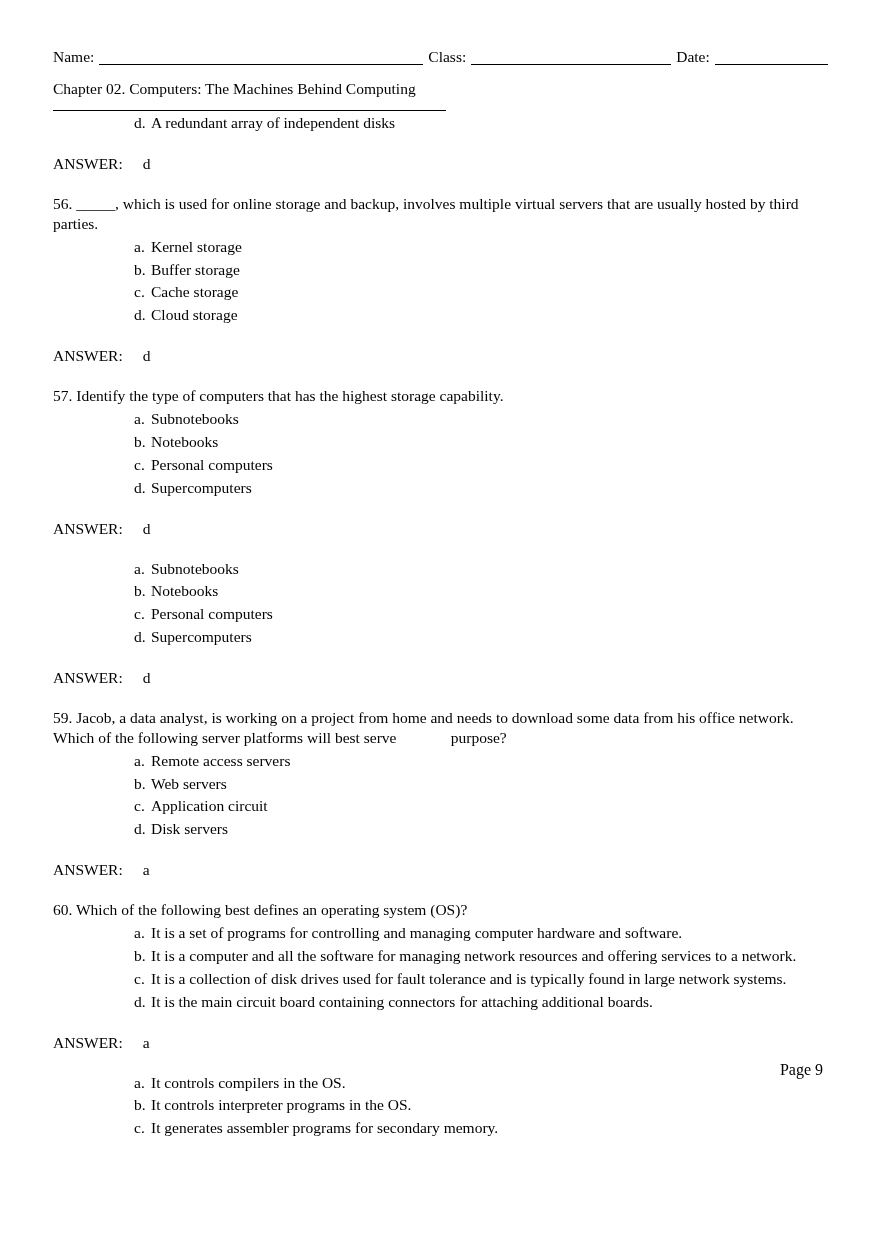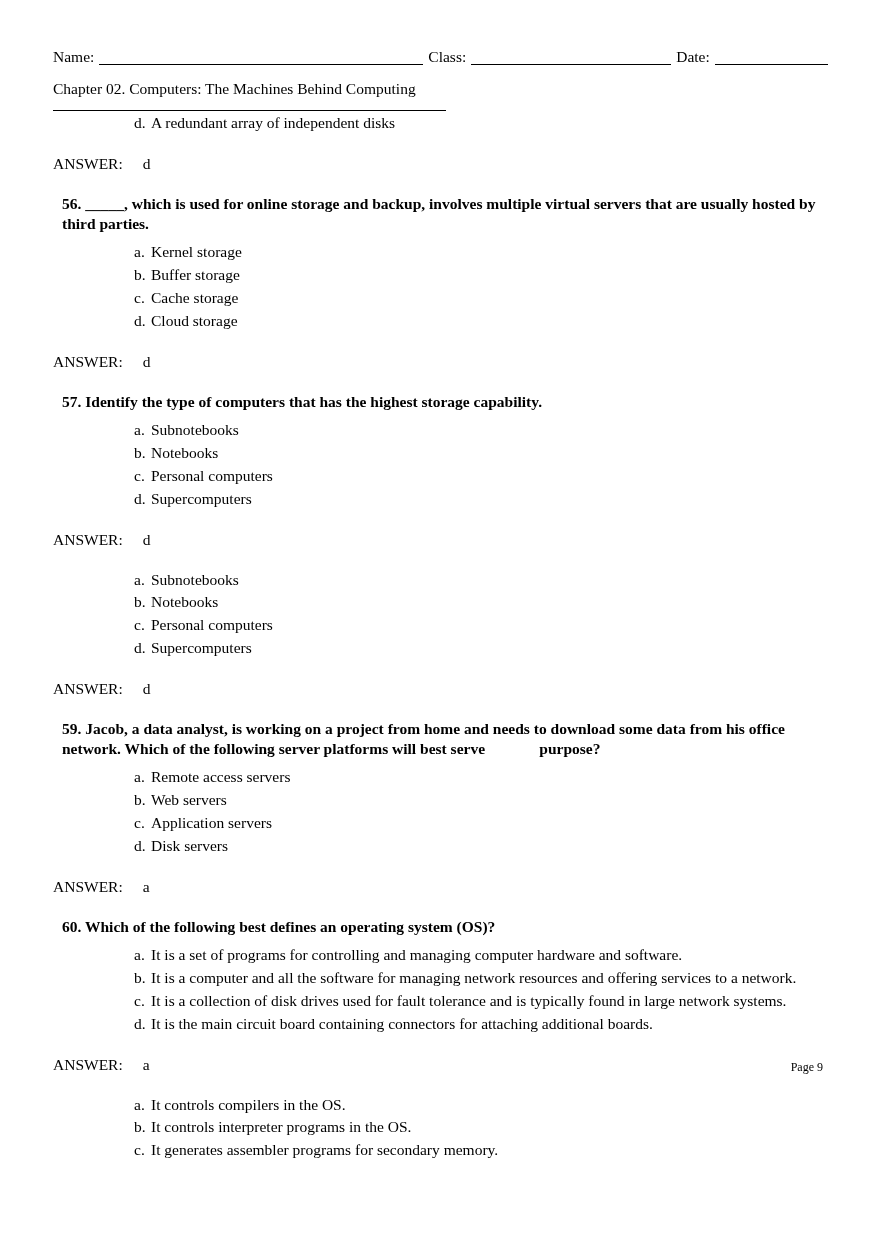--- a/index.html
+++ b/index.html
@@ -23,34 +23,34 @@
   .blank-name  { width: 324px; }
   .blank-class { width: 200px; }
   .blank-date  { flex: 1; margin-right: 0; }
 
   .chapter-title-row { margin-top: 12px; }
   .chapter-title { border-bottom: 1.2px solid #000; padding-right: 30px; padding-bottom: 13px; }
 
   .fragment { margin-top: 14px; }
 
   .question { margin-top: 20px; }
-  .qtext { margin: 9px; font-weight: bold; }
+  .qtext { margin: 0; }
 
   .option { display: flex; margin-left: 81px; margin-top: 3.5px; line-height: 1.24; }
   .opt-letter { flex: 0 0 17px; width: 17px; }
   .opt-text { flex: 1; }
 
   .answer-line { display: flex; margin-top: 22px; }
   .answer-value { margin-left: 20px; }
 
   .page-number {
     position: absolute;
     top: 1060px;
     right: 57px;
-    font-size: 12px;
+    font-size: 16px;
   }
 </style>
 </head>
 <body>
 
 <div class="page">
 
   <div class="header-row">
     <span class="hlabel">Name:</span>
     <span class="blank blank-name"></span>
@@ -151,21 +151,21 @@
     <div class="option">
       <span class="opt-letter">a.</span>
       <span class="opt-text">Remote access servers</span>
     </div>
     <div class="option">
       <span class="opt-letter">b.</span>
       <span class="opt-text">Web servers</span>
     </div>
     <div class="option">
       <span class="opt-letter">c.</span>
-      <span class="opt-text">Application servers</span>
+      <span class="opt-text">Application circuit</span>
     </div>
     <div class="option">
       <span class="opt-letter">d.</span>
       <span class="opt-text">Disk servers</span>
     </div>
     <div class="answer-line">
       <span>ANSWER:</span>
       <span class="answer-value">a</span>
     </div>
   </section>

